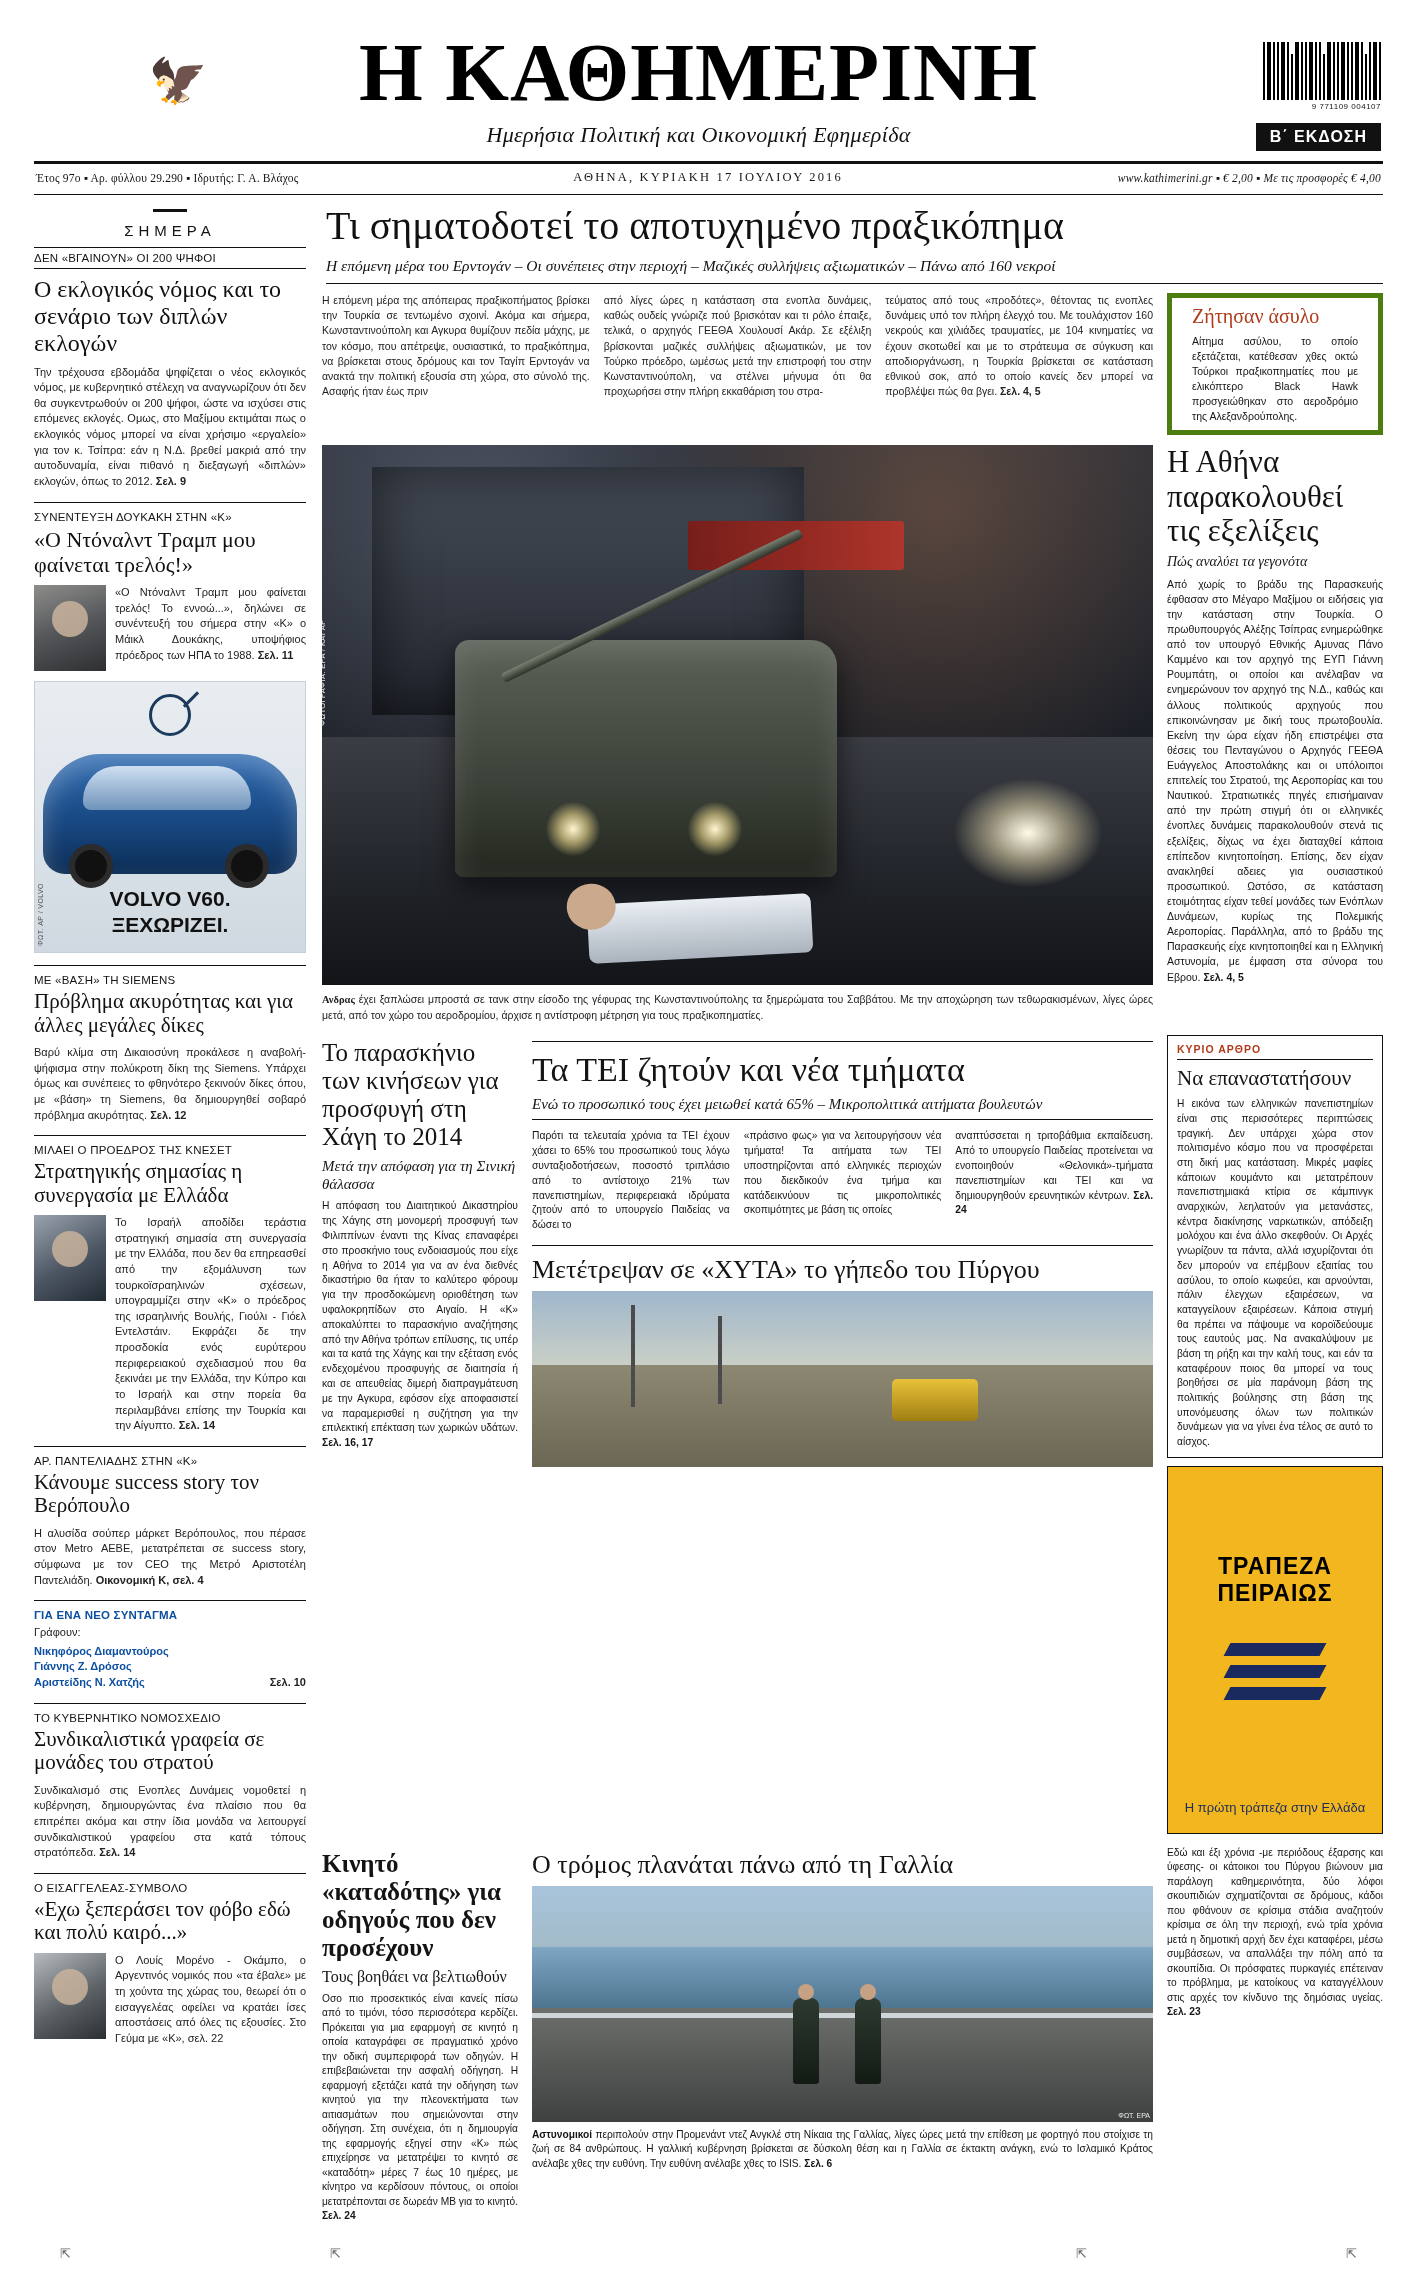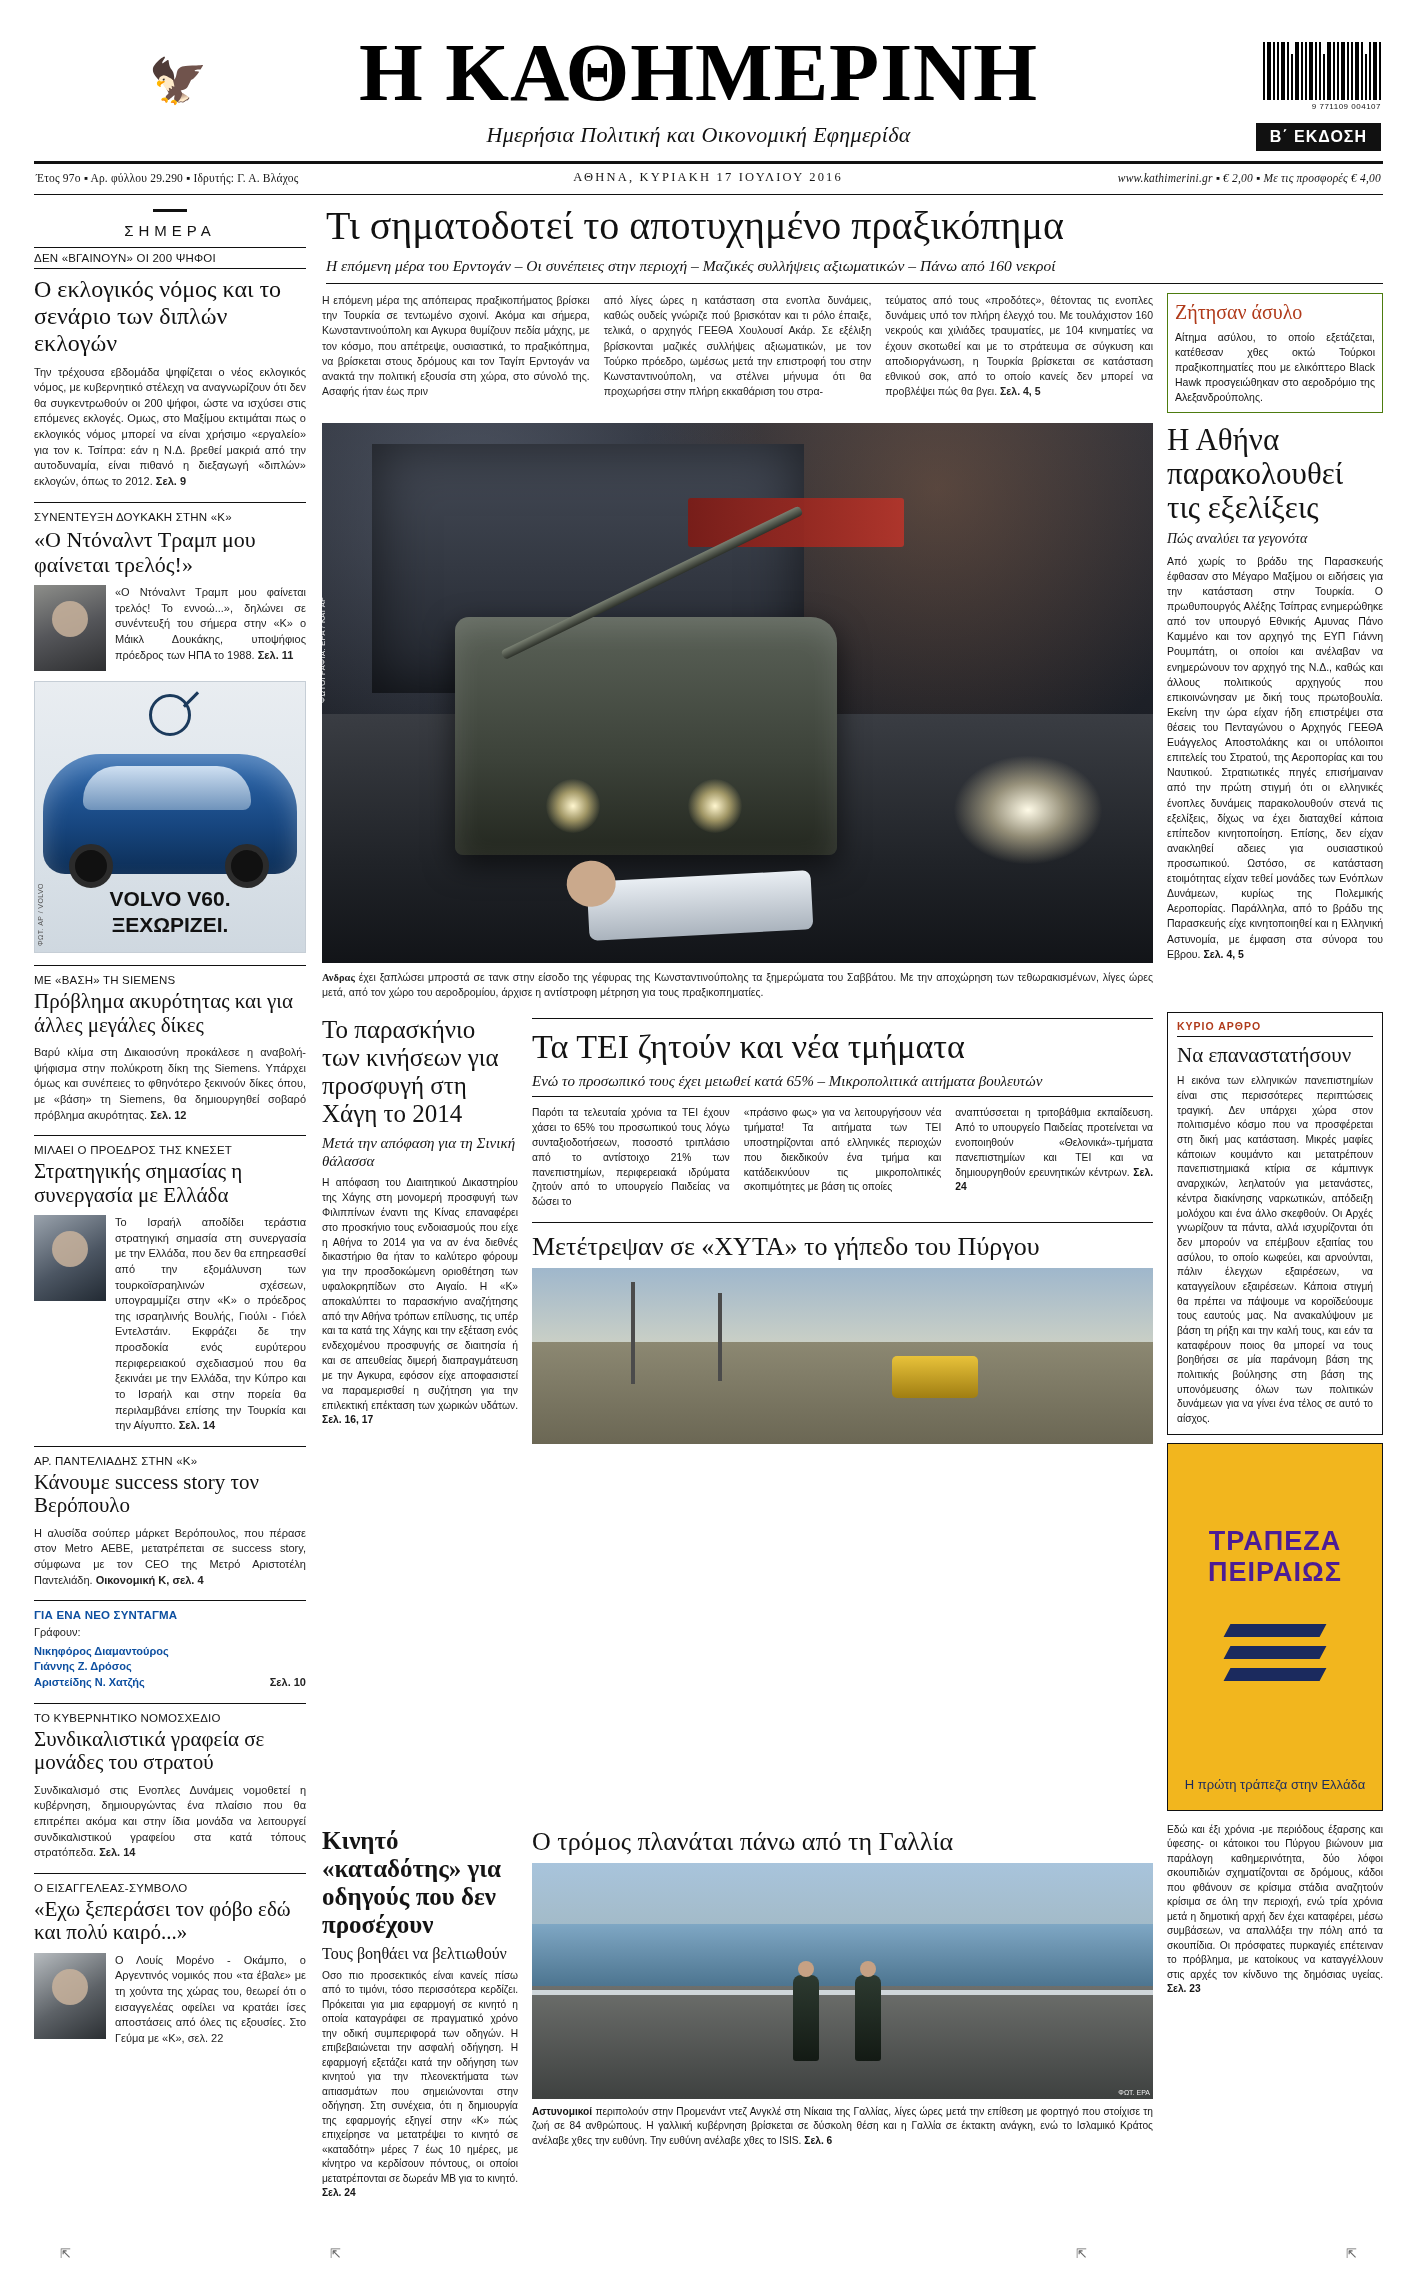--- a/index.html
+++ b/index.html
@@ -134,21 +134,21 @@
   }
   .standfirst {
     font-size:15.5px; font-style:italic; color:#111; margin:0 0 8px 0;
   }
   .hr-blk { border-top:1px solid #111; margin:6px 0 9px 0; }
 
   .lead-row { display:flex; gap:14px; }
   .lead-col { font-family:"Liberation Sans", sans-serif; font-size:10.5px; line-height:1.45; text-align:justify; color:#222; }
   .lead-col.c1 { flex:1; } .lead-col.c2 { flex:1; } .lead-col.c3 { flex:1; }
   .box-asylum {
-    width:216px; flex:0 0 216px; border:1px solid #4d7c0f; padding:7px 7px;
+    width:216px; flex:0 0 216px; border:5px solid #4d7c0f; padding:7px 20px;
   }
   .box-asylum h4 { margin:0 0 6px 0; font-size:20px; font-weight:400; color:#b03a1a; }
   .box-asylum p { margin:0; font-family:"Liberation Sans", sans-serif; font-size:10.5px; line-height:1.42; text-align:justify; }
 
   
   .hero-wrap { display:flex; gap:14px; margin-top:10px; }
   .hero { flex:1; position:relative; }
   .hero-img {
     width:100%; height:540px; position:relative; overflow:hidden;
     background:linear-gradient(180deg,#1a1c22 0%,#2a2d36 35%,#15171c 100%);
@@ -263,22 +263,22 @@
   }
   .photo-france .rail { position:absolute; left:0; right:0; bottom:44%; height:5px; background:#cfd6da; }
   .ph-credit { position:absolute; right:3px; bottom:3px; font-size:7px; color:#eee; font-family:"Liberation Sans",sans-serif; }
 
   
   .ad-piraeus {
     border:1px solid #111; background:#f2b61e; height:368px; position:relative; margin-top:8px;
     display:flex; flex-direction:column; align-items:center; justify-content:center;
   }
   .ad-piraeus .brand {
-    font-family:"Liberation Sans", sans-serif; font-weight:700; font-size:27px;
-    letter-spacing:1px; color:#4c1d95; text-align:center; margin-top:-40px;
+    font-family:"Liberation Sans", sans-serif; font-weight:700; font-size:23px;
+    letter-spacing:1px; color:#000000; text-align:center; margin-top:-40px;
   }
   .ad-piraeus .mark { margin-top:36px; width:96px; height:64px; position:relative; }
   .ad-piraeus .mark i {
     position:absolute; left:0; width:96px; height:13px; background:#1b2a5e;
     transform:skewX(-28deg);
   }
   .ad-piraeus .mark i:nth-child(1){ top:0; }
   .ad-piraeus .mark i:nth-child(2){ top:22px; }
   .ad-piraeus .mark i:nth-child(3){ top:44px; }
   .ad-piraeus .slogan {

